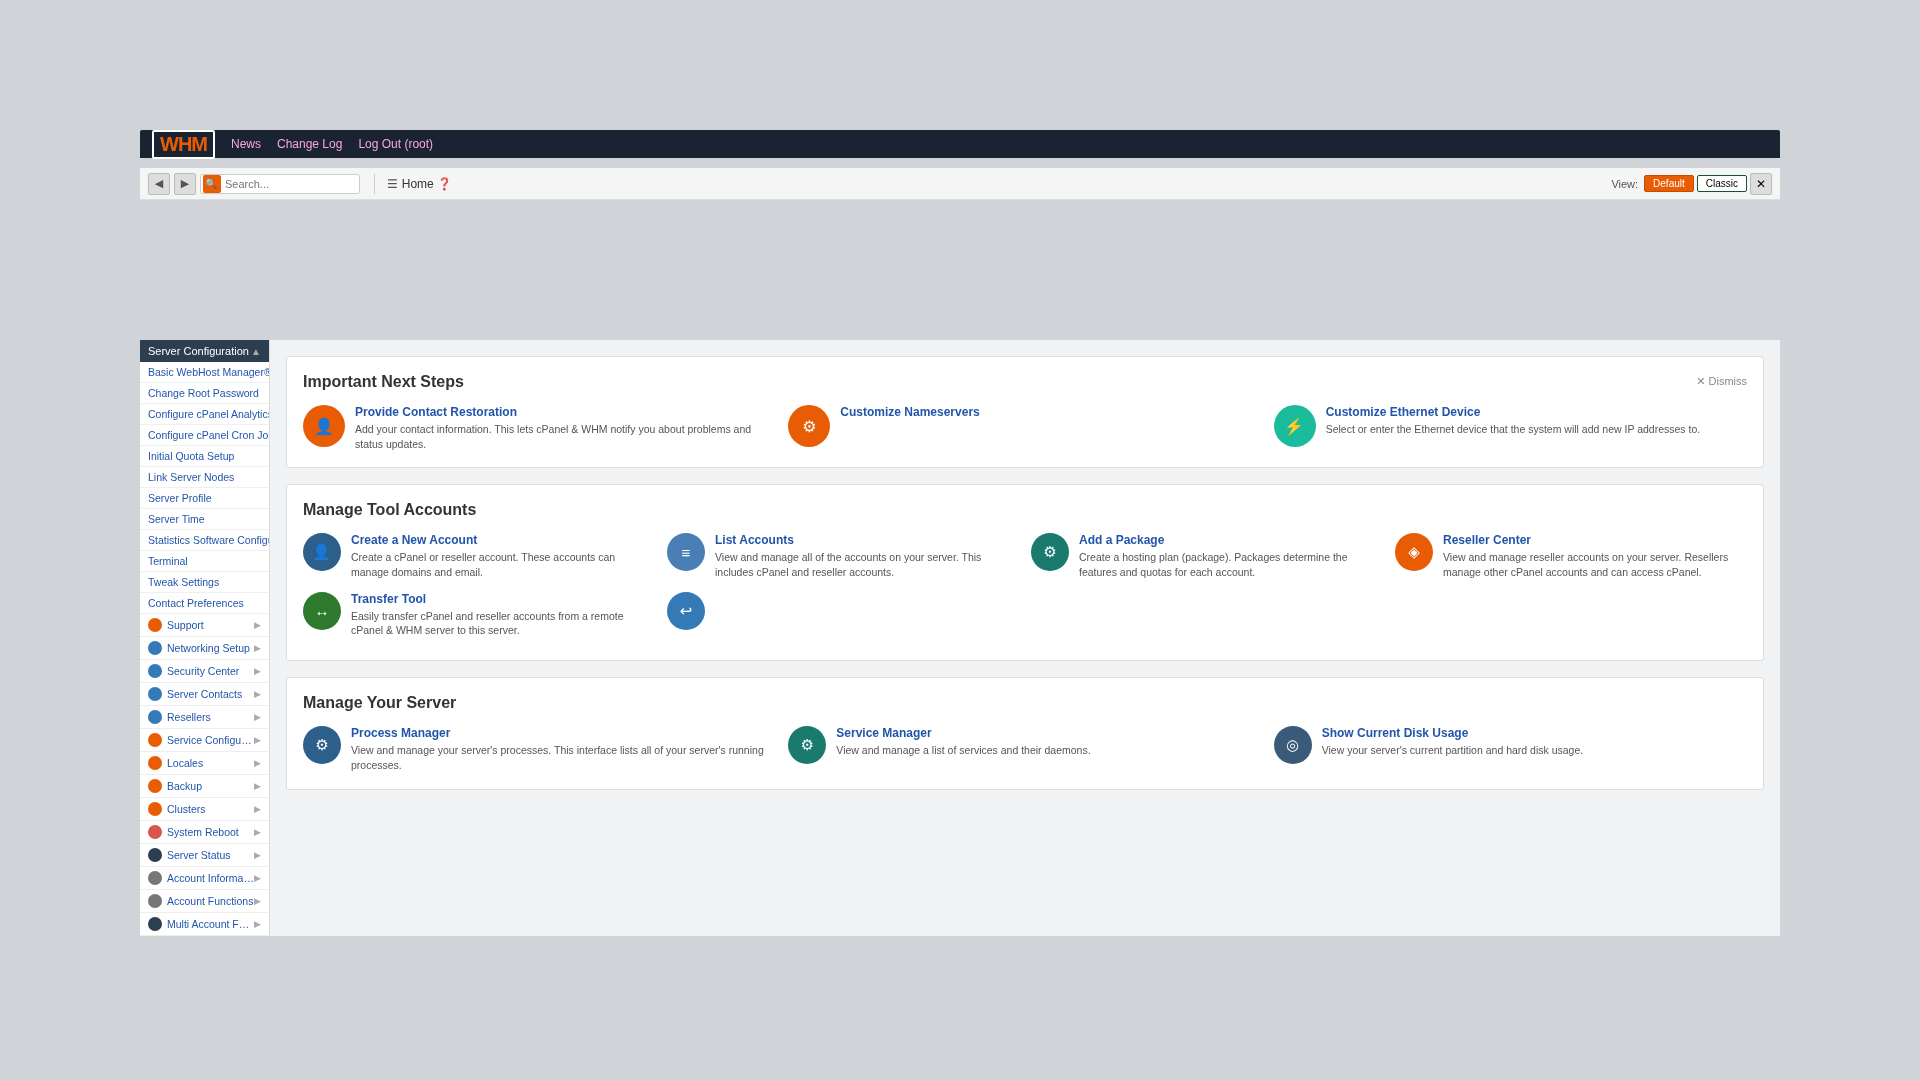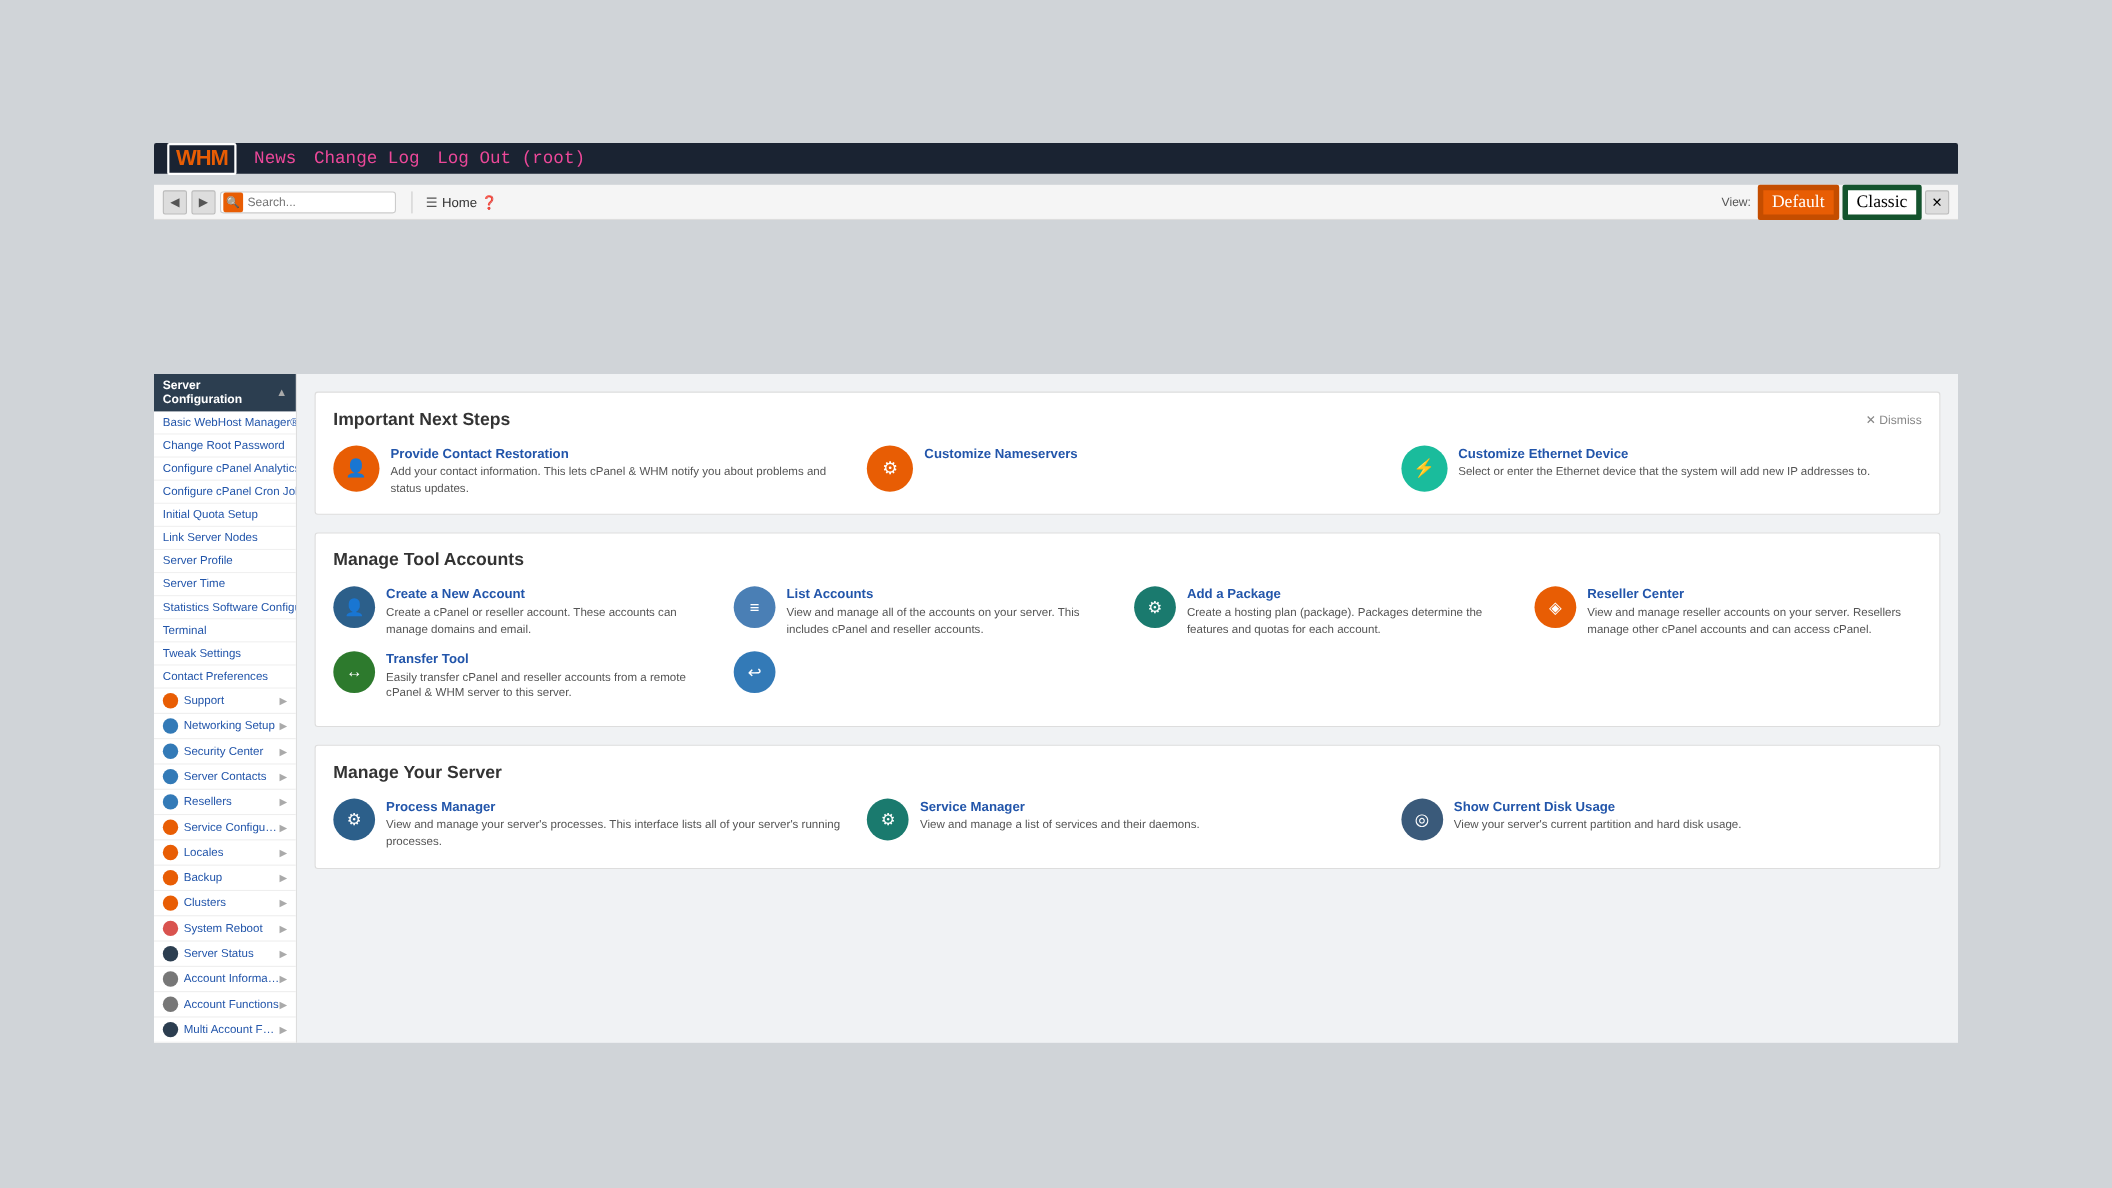--- a/index.html
+++ b/index.html
@@ -34,26 +34,25 @@
       font-weight: 900;
       font-size: 20px;
       letter-spacing: -1px;
       border: 2px solid #fff;
       padding: 1px 6px;
       margin-right: 16px;
       border-radius: 2px;
     }
     .whm-logo span { color: #e85d04; }
     .top-nav-link {
-      color: #ec4899;
+      color: #f9a8d4;
       text-decoration: none;
-      font-size: 16px;
+      font-size: 12px;
       margin-right: 16px;
       cursor: pointer;
-      font-family: Liberation Mono, monospace;
     }
 
     
     .second-bar {
       position: fixed;
       top: 168px;
       left: 140px;
       right: 140px;
       background: #f5f5f5;
       height: 32px;
@@ -118,27 +117,26 @@
       color: #555;
     }
     .view-label {
       margin-left: auto;
       font-size: 11px;
       color: #555;
       margin-right: 6px;
     }
     .view-btn {
       background: #fff;
-      border: 5px solid #14532d;
+      border: 1px solid #14532d;
       border-radius: 2px;
       padding: 2px 8px;
-      font-size: 16px;
+      font-size: 10px;
       cursor: pointer;
       margin-right: 3px;
-      font-family: Liberation Serif, serif;
     }
     .view-btn.active {
       background: #e85d04;
       color: #fff;
       border-color: #c44d00;
     }
     .view-settings-btn {
       background: #ddd;
       border: 1px solid #bbb;
       border-radius: 2px;
@@ -166,21 +164,21 @@
       width: 130px;
       background: #fff;
       border-right: 1px solid #ddd;
       flex-shrink: 0;
       overflow: hidden;
     }
     .sidebar-header {
       background: #2c3e50;
       color: #fff;
       font-size: 11px;
-      font-weight: bold;
+      font-weight: normal;
       padding: 5px 8px;
       display: flex;
       align-items: center;
       justify-content: space-between;
     }
     .sidebar-header-arrow {
       color: #aaa;
       font-size: 10px;
     }
     .sidebar-item {

